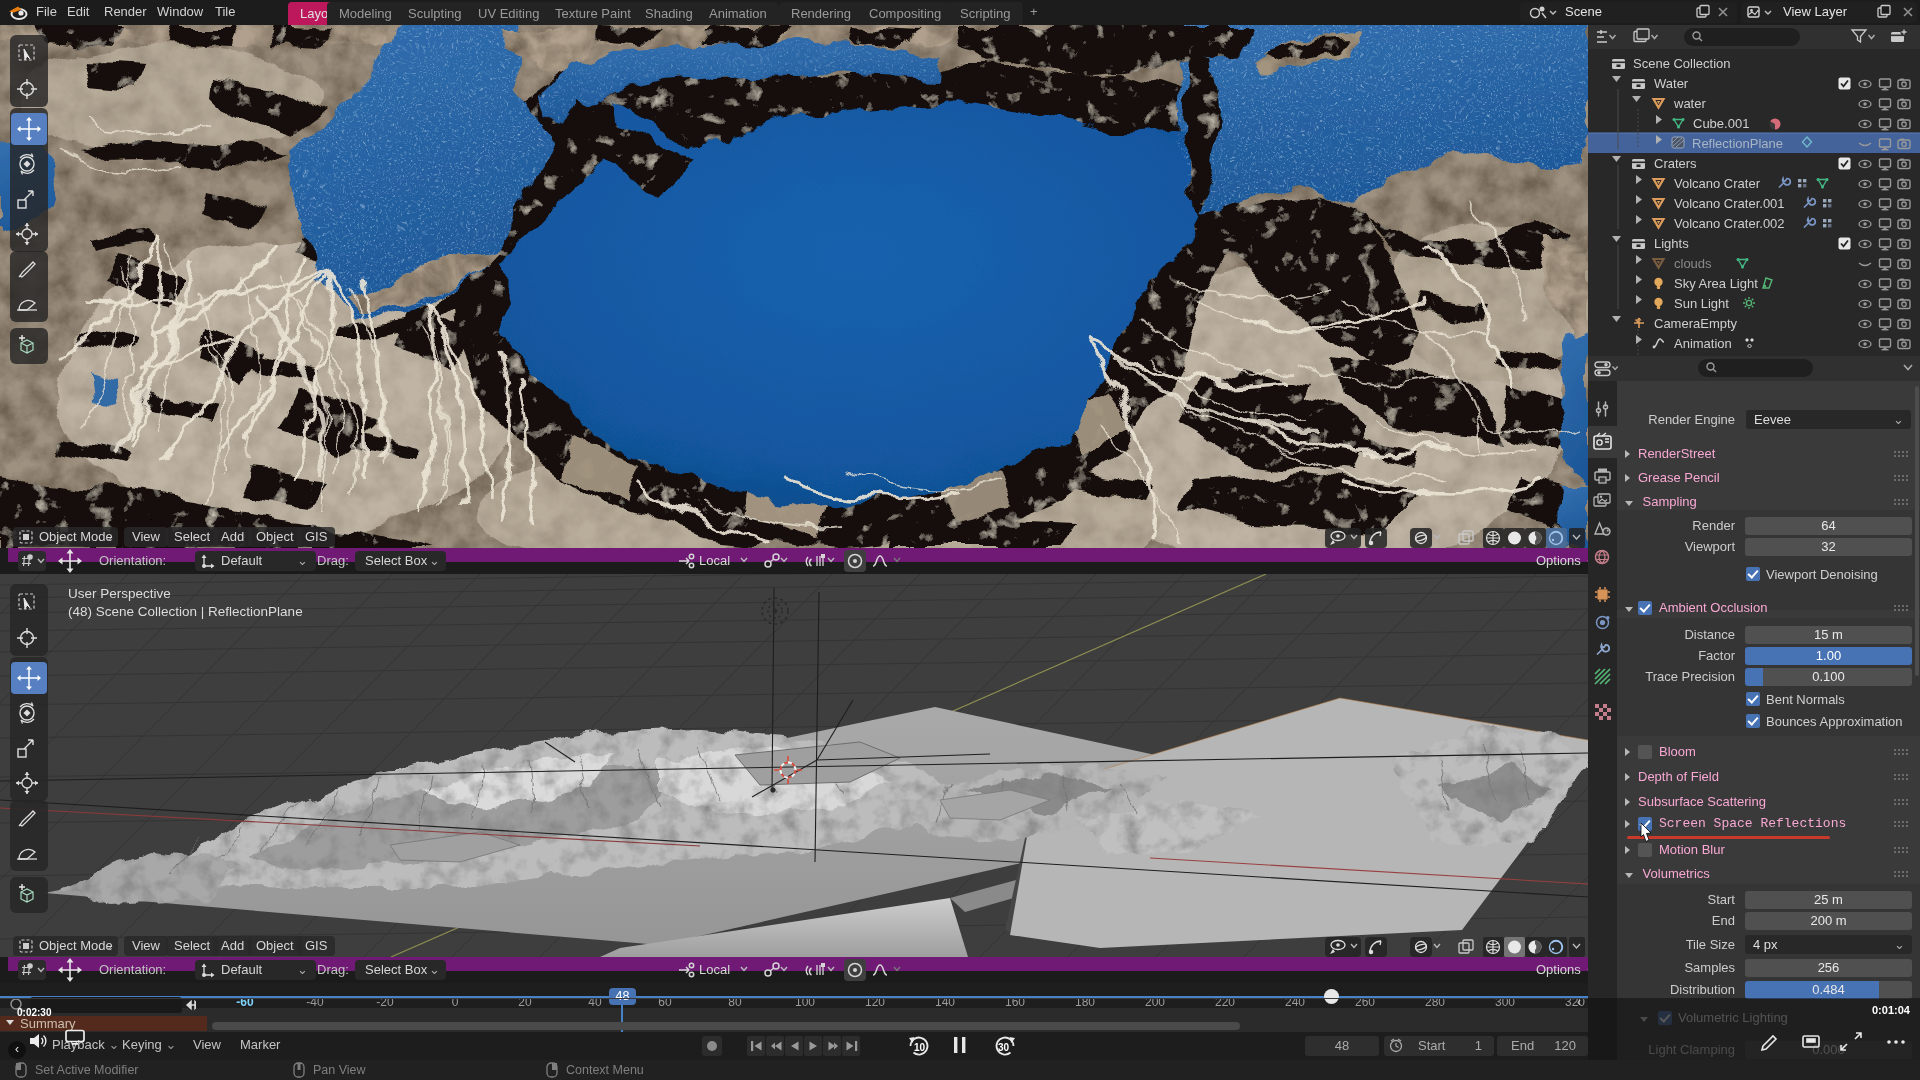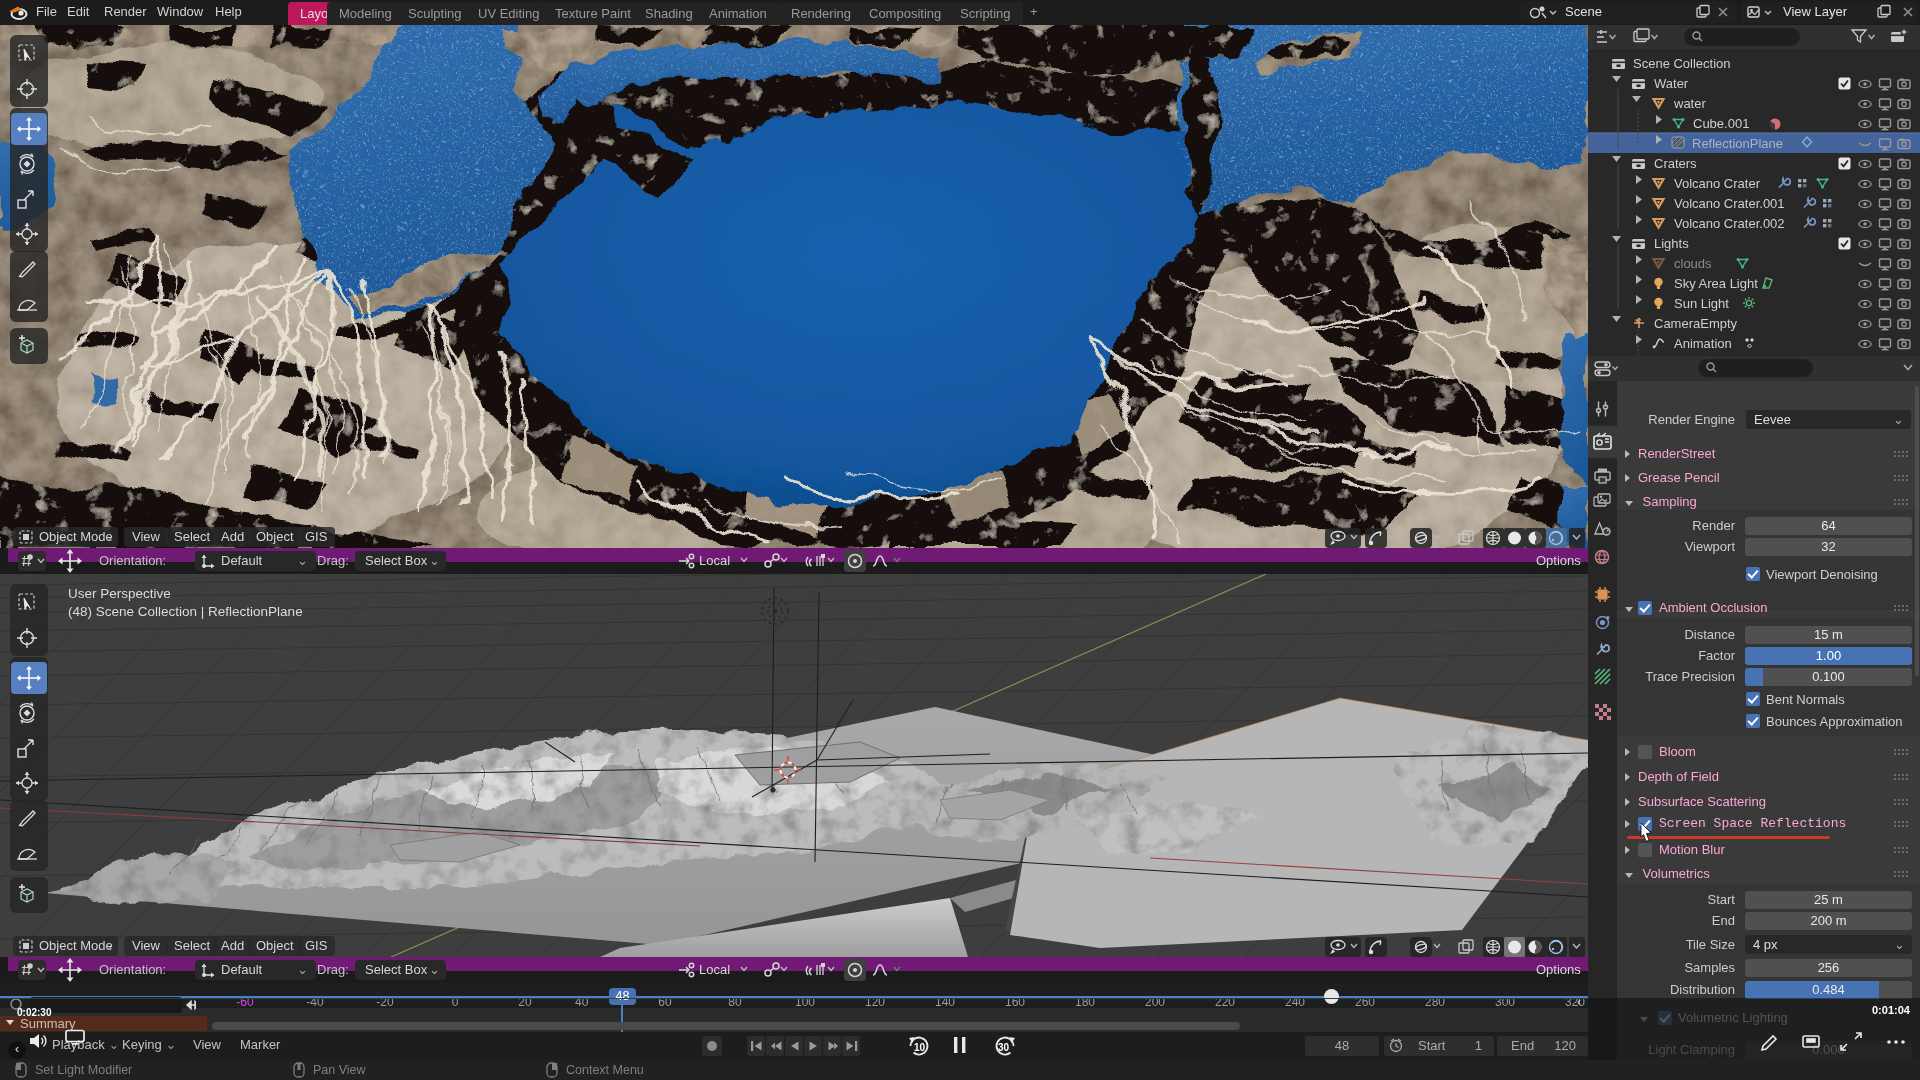--- a/index.html
+++ b/index.html
@@ -663,26 +663,26 @@
         <path d="M248 8 l3.5 4 3.5 -4" stroke="#bbb" stroke-width="1.4" fill="none"></path>
       </svg>
     </div>
 
   <div class="abs" id="timeline" style="left:0;top:983px;width:1588px;height:77px;background:#222222;">
     <div class="abs" style="left:0;top:0;width:1588px;height:25px;background:#1e1e1e;"></div>
     <div class="abs" style="left:0;top:25px;width:1588px;height:24px;background:#2b2b2b;"></div>
     <div class="abs" style="left:0;top:49px;width:1588px;height:28px;background:#1d1d1d;"></div>
 
     <div id="ruler">
-        <div class="abs" style="left:225px;top:12px;width:40px;text-align:center;font-size:12px;color:#d946ef;">-60</div>
+        <div class="abs" style="left:225px;top:12px;width:40px;text-align:center;font-size:12px;color:#7dd3fc;font-weight:bold;">-60</div>
         <div class="abs" style="left:295px;top:12px;width:40px;text-align:center;font-size:12px;color:#9b9b9b;">-40</div>
         <div class="abs" style="left:365px;top:12px;width:40px;text-align:center;font-size:12px;color:#9b9b9b;">-20</div>
         <div class="abs" style="left:435px;top:12px;width:40px;text-align:center;font-size:12px;color:#9b9b9b;">0</div>
         <div class="abs" style="left:505px;top:12px;width:40px;text-align:center;font-size:12px;color:#9b9b9b;">20</div>
-        <div class="abs" style="left:575px;top:12px;width:40px;font-size:12px;color:#9b9b9b;">40</div>
+        <div class="abs" style="left:575px;top:12px;width:40px;text-align:center;font-size:12px;color:#9b9b9b;">40</div>
         <div class="abs" style="left:645px;top:12px;width:40px;text-align:center;font-size:12px;color:#9b9b9b;">60</div>
         <div class="abs" style="left:715px;top:12px;width:40px;text-align:center;font-size:12px;color:#9b9b9b;">80</div>
         <div class="abs" style="left:785px;top:12px;width:40px;text-align:center;font-size:12px;color:#9b9b9b;">100</div>
         <div class="abs" style="left:855px;top:12px;width:40px;text-align:center;font-size:12px;color:#9b9b9b;">120</div>
         <div class="abs" style="left:925px;top:12px;width:40px;text-align:center;font-size:12px;color:#9b9b9b;">140</div>
         <div class="abs" style="left:995px;top:12px;width:40px;text-align:center;font-size:12px;color:#9b9b9b;">160</div>
         <div class="abs" style="left:1065px;top:12px;width:40px;text-align:center;font-size:12px;color:#9b9b9b;">180</div>
         <div class="abs" style="left:1135px;top:12px;width:40px;text-align:center;font-size:12px;color:#9b9b9b;">200</div>
         <div class="abs" style="left:1205px;top:12px;width:40px;text-align:center;font-size:12px;color:#9b9b9b;">220</div>
         <div class="abs" style="left:1275px;top:12px;width:40px;text-align:center;font-size:12px;color:#9b9b9b;">240</div>
@@ -1182,21 +1182,21 @@
   <div class="abs" id="topbar">
     <svg class="abs" style="left:8px;top:3px;" width="20" height="19" viewBox="0 0 20 19">
       <ellipse cx="11" cy="11" rx="7.5" ry="5" fill="none" stroke="#e8e8e8" stroke-width="2"></ellipse>
       <circle cx="13" cy="10" r="2.6" fill="#e8e8e8"></circle>
       <path d="M1 8.5 L10 3.5 L13.5 6.5 L6 9.5 Z" fill="#e87d0d"></path>
     </svg>
     <span class="menu" style="left:36px;">File</span>
     <span class="menu" style="left:67px;">Edit</span>
     <span class="menu" style="left:104px;">Render</span>
     <span class="menu" style="left:157px;">Window</span>
-    <span class="menu" style="left:215px;">Help</span>
+    <span class="menu" style="left:215px;">Tile</span>
     <span class="tab active" style="left:268px;">Layout</span>
     <span class="tab" style="left:327px;">Modeling</span>
     <span class="tab" style="left:396px;">Sculpting</span>
     <span class="tab" style="left:466px;">UV Editing</span>
     <span class="tab" style="left:543px;">Texture Paint</span>
     <span class="tab" style="left:633px;">Shading</span>
     <span class="tab" style="left:697px;">Animation</span>
     <span class="tab" style="left:779px;">Rendering</span>
     <span class="tab" style="left:857px;">Compositing</span>
     <span class="tab" style="left:948px;">Scripting</span>
@@ -1228,21 +1228,21 @@
       <rect x="5" y="1.5" width="9" height="9" rx="1" fill="#1c1c1c" stroke="#c9c9c9" stroke-width="1.3"></rect>
       <path d="M28 4 l8 8 M36 4 l-8 8" stroke="#909090" stroke-width="1.6"></path>
     </svg>
   </div>
 
   <div class="abs" id="status">
     <svg width="14" height="16" style="position:absolute;left:14px;top:2px;">
         <rect x="2" y="1" width="10" height="14" rx="4" fill="none" stroke="#7f7f7f" stroke-width="1.3"></rect>
         <rect x="2" y="1" width="5" height="7" fill="#7f7f7f"></rect>
       </svg>
-    <span class="abs" style="left:35px;top:3px;">Set Light Modifier</span>
+    <span class="abs" style="left:35px;top:3px;">Set Active Modifier</span>
     <svg width="14" height="16" style="position:absolute;left:292px;top:2px;">
         <rect x="2" y="1" width="10" height="14" rx="4" fill="none" stroke="#7f7f7f" stroke-width="1.3"></rect>
         <rect x="5.5" y="1" width="3" height="7" fill="#7f7f7f"></rect>
       </svg>
     <span class="abs" style="left:313px;top:3px;">Pan View</span>
     <svg width="14" height="16" style="position:absolute;left:545px;top:2px;">
         <rect x="2" y="1" width="10" height="14" rx="4" fill="none" stroke="#7f7f7f" stroke-width="1.3"></rect>
         <rect x="7" y="1" width="5" height="7" fill="#7f7f7f"></rect>
       </svg>
     <span class="abs" style="left:566px;top:3px;">Context Menu</span>

